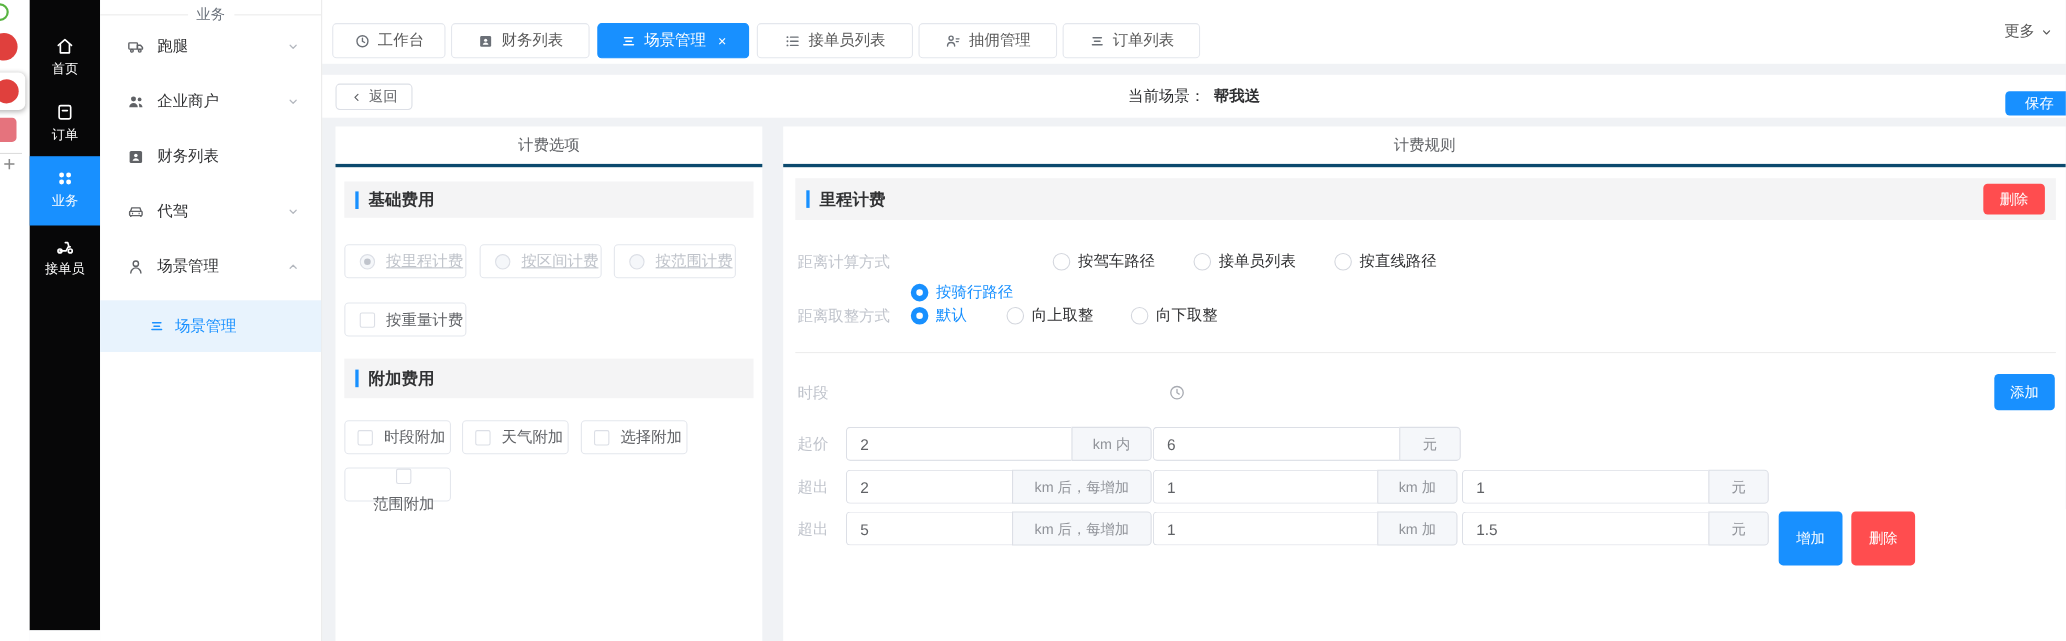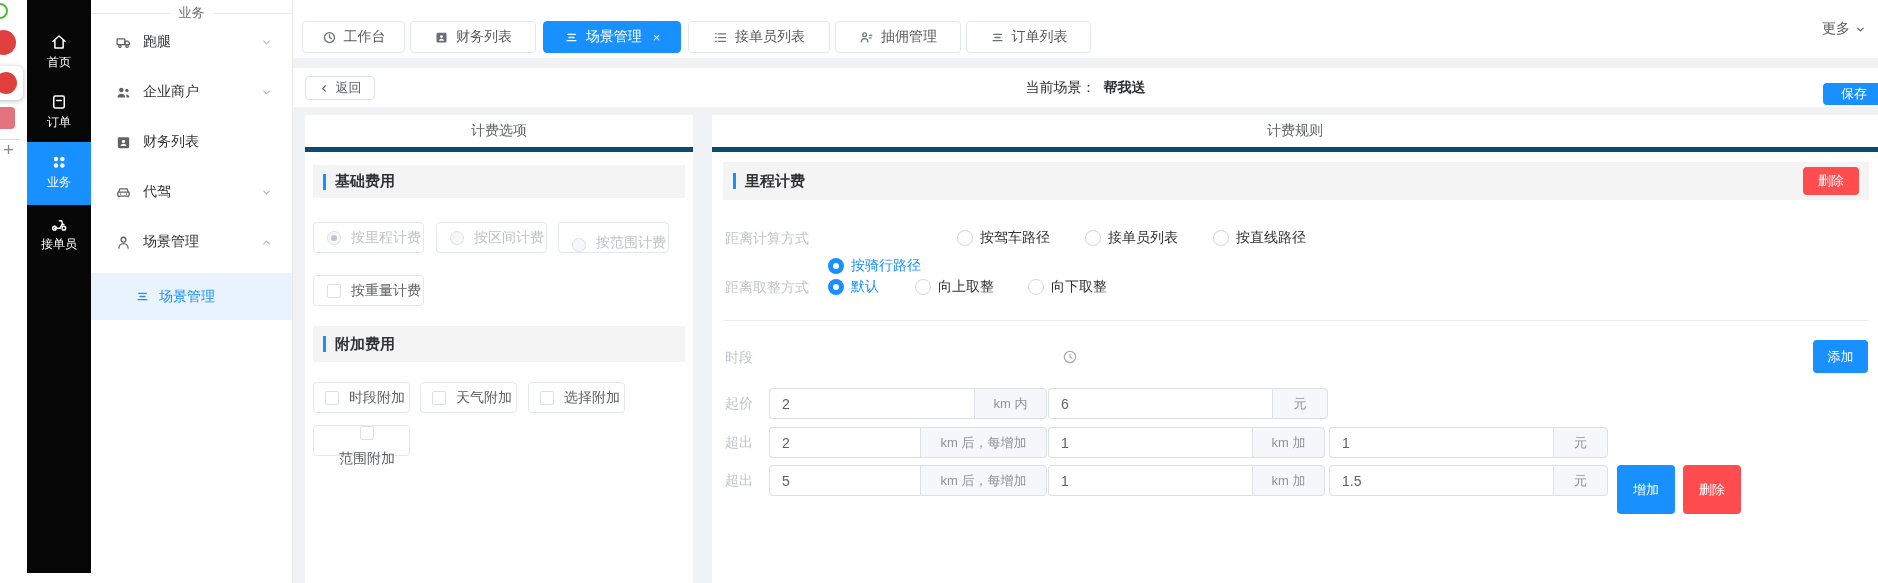--- a/index.html
+++ b/index.html
@@ -55,28 +55,28 @@
   #toolbar { position:absolute; left:0; top:68px; width:100%; height:39px; background:#fff; }
   .back-btn { position:absolute; left:12px; top:8px; width:70px; height:24px; border:1px solid #dcdfe6; border-radius:4px; background:#fff; display:flex; align-items:center; justify-content:center; gap:6px; color:#606266; font-size:13px; cursor:pointer; }
   .scene { position:absolute; left:0; top:0; width:100%; height:39px; display:flex; align-items:center; justify-content:center; gap:8px; font-size:14px; color:#303133; }
   .scene b { font-weight:bold; }
   .save-btn { position:absolute; left:1530px; top:15px; width:62px; height:22px; background:#1890ff; color:#fff; border:none; border-radius:4px; font-size:13px; cursor:pointer; }
 
   
   .panel { position:absolute; top:115px; background:#fff; }
   #panel-left  { left:12px;  width:388px;  height:468px; }
   #panel-right { left:419px; width:1166px; height:468px; }
-  .panel-header { position:absolute; left:0; top:0; width:100%; height:37px; border-bottom:5px solid #0c4a6e; display:flex; align-items:center; justify-content:center; color:#606266; font-size:14px; font-weight:500; }
+  .panel-header { position:absolute; left:0; top:0; width:100%; height:37px; border-bottom:3px solid #0c4a6e; display:flex; align-items:center; justify-content:center; color:#606266; font-size:14px; font-weight:500; }
   .section-bar { position:absolute; background:#f4f4f5; display:flex; align-items:center; }
   .section-bar .bluebar { width:3px; height:16px; background:#1890ff; margin:0 9px 0 10px; }
   .section-bar .stitle { font-size:15px; font-weight:bold; color:#303133; }
 
   
   .optbox { position:absolute; height:31px; border:1px solid #e4e7ed; border-radius:4px; background:#fff; display:flex; align-items:center; gap:10px; padding-left:13px; font-size:14px; cursor:pointer; }
-  .optbox.disabled { cursor:default; color:#bfc3ca; }
+  .optbox.disabled { cursor:default; color:#bfc3ca;text-decoration:underline; }
   .optbox.normal { color:#606266; }
   .dradio { width:14px; height:14px; border:1px solid #dcdfe6; background:#f5f7fa; border-radius:50%; position:relative; flex:none; }
   .dradio.sel::after { content:""; position:absolute; left:3px; top:3px; width:6px; height:6px; border-radius:50%; background:#c0c4cc; }
   .cbox { width:14px; height:14px; border:1px solid #dcdfe6; border-radius:2px; background:#fff; flex:none; }
 
   
   .opt-row { position:absolute; height:22px; }
   .row-label { position:absolute; left:13px; color:#c0c4cc; font-size:14px; line-height:22px; }
   .radio-item { position:absolute; display:flex; align-items:center; gap:7px; font-size:14px; color:#303133; cursor:pointer; height:22px; }
   .radio-item.sel { color:#1890ff; }
@@ -306,21 +306,21 @@
     </div>
 
     <div class="optbox disabled" style="left:8px; top:107px; width:111px;">
       <span class="dradio sel"></span>
       <span>按里程计费</span>
     </div>
     <div class="optbox disabled" style="left:131px; top:107px; width:111px;">
       <span class="dradio"></span>
       <span>按区间计费</span>
     </div>
-    <div class="optbox disabled" style="left:253px; top:107px; width:111px;align-items:flex-end;">
+    <div class="optbox disabled" style="left:253px; top:107px; width:111px;">
       <span class="dradio"></span>
       <span>按范围计费</span>
     </div>
 
     <div class="optbox normal" style="left:8px; top:160px; width:111px;">
       <span class="cbox"></span>
       <span>按重量计费</span>
     </div>
 
     <div class="section-bar" style="left:8px; top:211px; width:372px; height:36px;">

